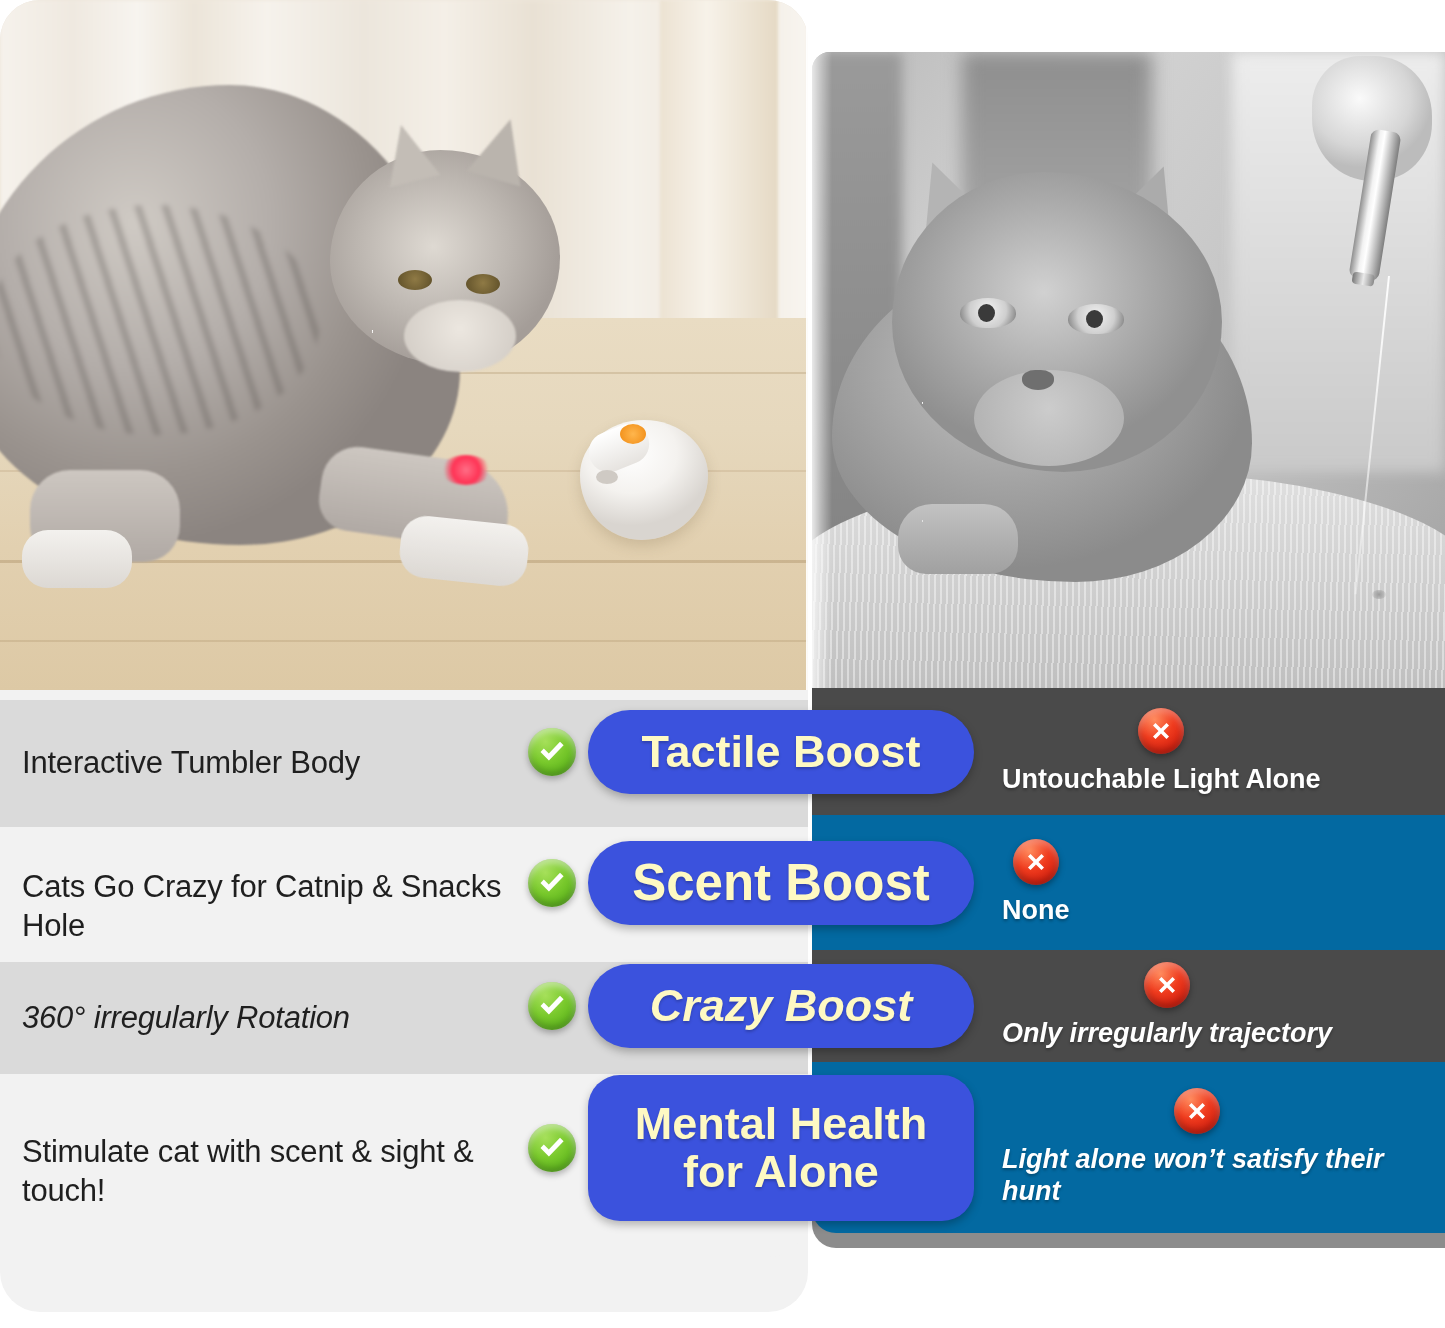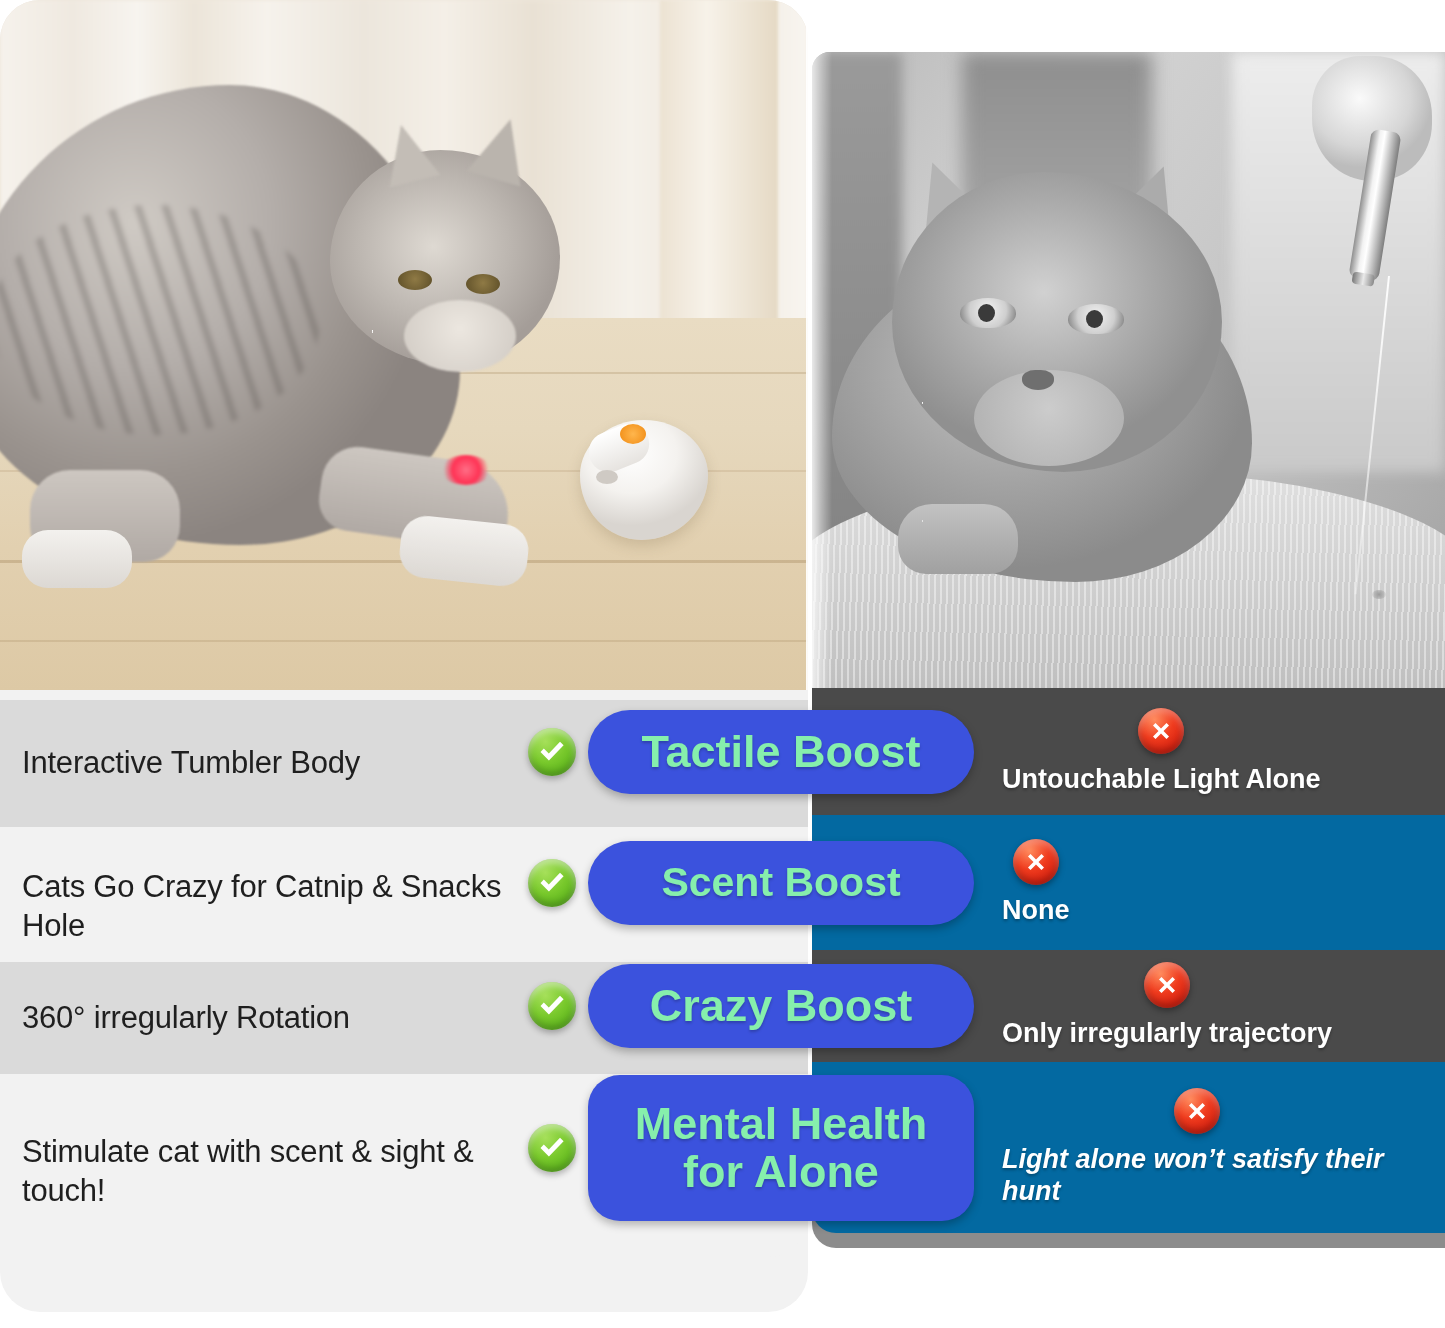--- a/index.html
+++ b/index.html
@@ -232,21 +232,21 @@
     position:absolute;left:812px;top:0;width:633px;height:100%;
     display:flex;align-items:center;
   }
   .row.odd  .left-cell{background:#dadada;}
   .row.even .left-cell{background:#f2f2f2;margin-top:12px;}
   .row.odd  .right-cell{background:#4a4a4a;}
   .row.even .right-cell{background:#0369a1;}
 
   .row.r1{height:127px;}
   .row.r2{height:135px;}
-  .row.r3{height:112px;}
+  .row.r3{height:112px;font-style:italic;}
   .row.r4{height:171px;}
 
   .row.r4 .left-cell{border-radius:0 0 40px 0;}
   .row.r4 .right-cell{border-radius:0 0 0 24px;font-style:italic;}
 
   .feature-text{
     margin-left:22px;width:505px;
     color:#1f1f1f;font-size:31px;line-height:1.24;font-weight:400;
     letter-spacing:-.2px;
   }
@@ -267,27 +267,27 @@
 
   .cross{
     width:46px;height:46px;border-radius:50%;flex:0 0 46px;position:relative;
     background:radial-gradient(circle at 36% 26%,#ff8a5c 0%,#ef3b1e 42%,#c00d06 100%);
     box-shadow:0 3px 6px rgba(0,0,0,.35), inset 0 -4px 7px rgba(0,0,0,.25),
                inset 0 4px 7px rgba(255,255,255,.35);
   }
   .cross svg{position:absolute;left:10px;top:10px;width:26px;height:26px;}
 
   .pill{
-    background:#3b52dd;color:#86efac;font-weight:700;
+    background:#3b52dd;color:#fef9c3;font-weight:700;
     display:flex;align-items:center;justify-content:center;text-align:center;
     box-shadow:0 4px 9px rgba(0,0,0,.26);
     text-shadow:0 2px 3px rgba(0,0,0,.22);
   }
   .pill.p1{width:386px;height:84px;border-radius:42px;font-size:45px;}
-  .pill.p2{width:386px;height:84px;border-radius:42px;font-size:41px;}
+  .pill.p2{width:386px;height:84px;border-radius:42px;font-size:51px;}
   .pill.p3{width:386px;height:84px;border-radius:42px;font-size:45px;}
   .pill.p4{width:386px;height:146px;border-radius:32px;font-size:45px;line-height:1.06;}
 
   
   .neg{
     display:flex;align-items:center;gap:9px;margin-left:190px;flex-direction:column;
   }
   .neg .neg-text{
     color:#ffffff;font-size:27px;font-weight:700;line-height:1.2;
     text-shadow:0 2px 3px rgba(0,0,0,.3);white-space:nowrap;

